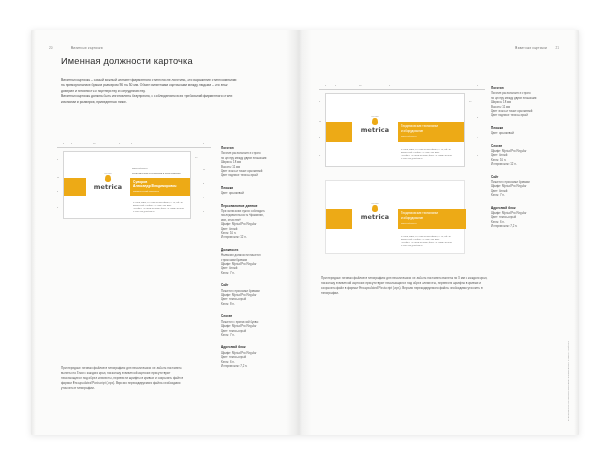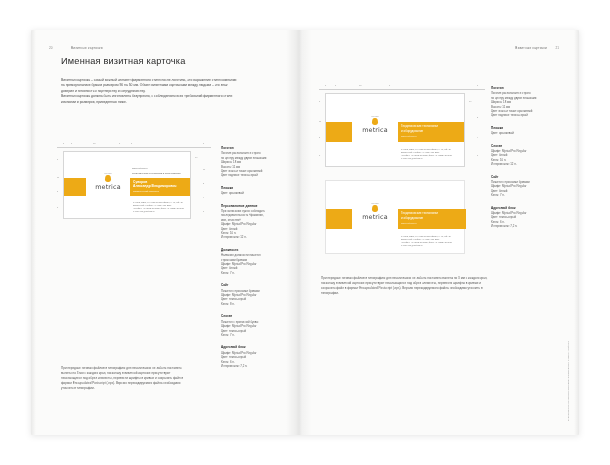--- a/index.html
+++ b/index.html
@@ -186,21 +186,21 @@
     margin: 0 auto 1.2px auto;
     background: #edaa16;
     border-radius: 50% 50% 50% 50% / 62% 62% 38% 38%;
     transform: rotate(0deg);
   }
   .logo-word {
     font-size: 6.4px;
     color: #4a4a4a;
     letter-spacing: .15px;
     font-family: "DejaVu Sans", sans-serif;
-    font-weight: 400;
+    font-weight: 700;
   }
   .card-name {
     position: absolute;
     color: #ffffff;
     font-size: 3.3px;
     line-height: 1.5;
     font-weight: 600;
   }
   .card-role {
     position: absolute;
@@ -256,21 +256,21 @@
 <div id="stage">
 
   <div class="spread">
 
     <div class="page left">
       <div class="page-edge-l"></div>
 
       <div class="folio">20</div>
       <div class="runhead">Визитные карточки</div>
 
-      <div class="page-title">Именная визитная карточка</div>
+      <div class="page-title">Именная должности карточка</div>
 
       <div class="intro" style="white-space:pre-line">Визитная карточка – самый важный элемент фирменного стиля после логотипа, это выражение стиля компании на прямоугольнике бумаги размером 90 на 50 мм. Обмен визитными карточками между людьми – это знак доверия и готовность к партнерству и сотрудничеству.
 Визитная карточка должна быть изготовлена безупречно, с соблюдением всех требований фирменного стиля компании и размеров, приведенных ниже.</div>
 
       <div class="drawing">
 
         <div class="dim-tick" style="left:6px;  top:0px;">3</div>
         <div class="dim-tick" style="left:14px; top:0px;">3</div>
         <div class="dim-tick" style="left:36px; top:0px;">18</div>
         <div class="dim-tick" style="left:62px; top:0px;">3</div>

